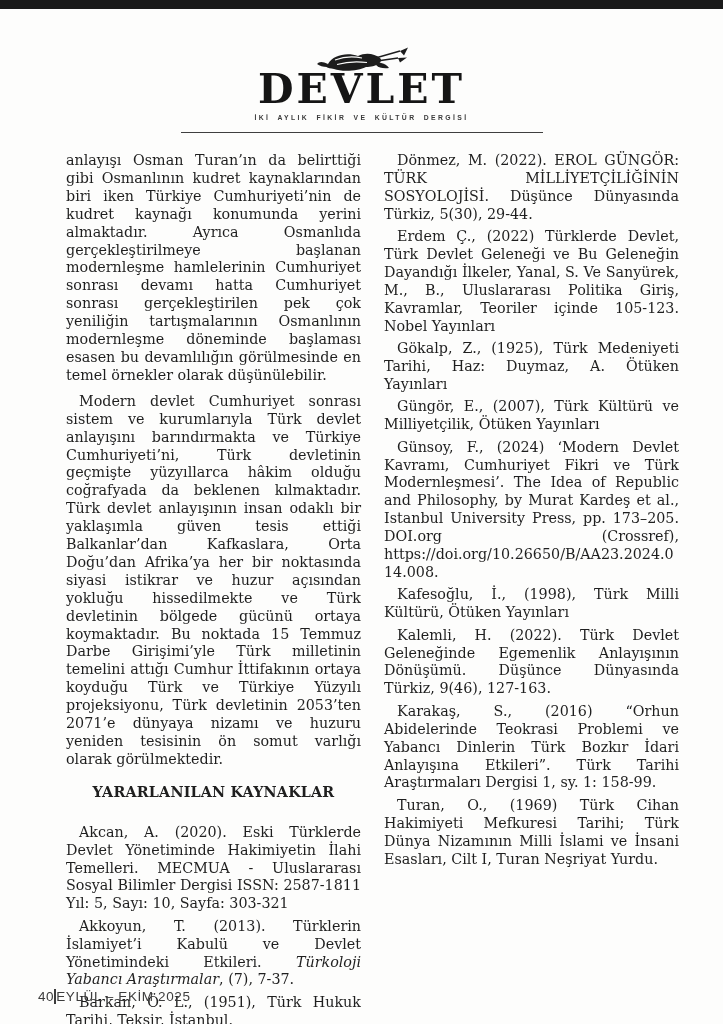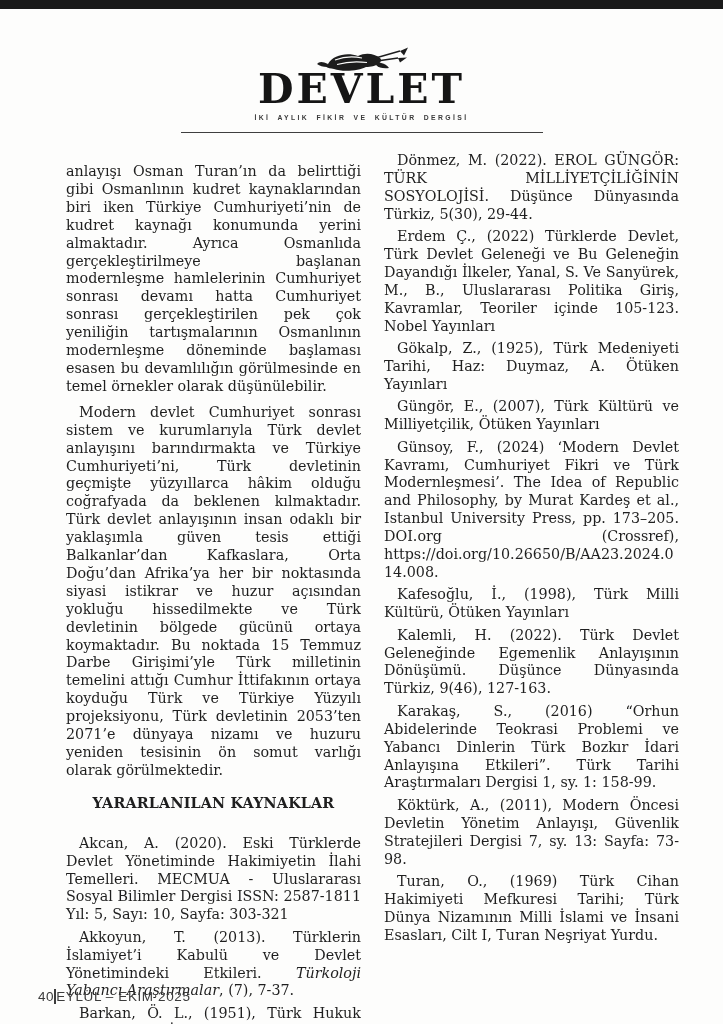--- a/index.html
+++ b/index.html
@@ -51,21 +51,21 @@
     align-items: flex-start;
   }
   .col {
     flex: 1;
     font-size: 14.3px;
     line-height: 17.9px;
     text-align: justify;
     overflow-wrap: anywhere;
   }
   .par { margin: 0; text-indent: 13px; }
-  .par.no-indent { text-indent: 0; margin-top: 11px; }
+  .par.no-indent { text-indent: 0; }
   .par + .par { margin-top: 8px; }
   .refs-heading {
     font-size: 14.3px;
     font-weight: bold;
     text-align: center;
     margin: 15px 0 22px 0;
     letter-spacing: 0.2px;
   }
   .ref { margin: 0 0 4.5px 0; text-indent: 13px; }
   .ref em { font-style: italic; }
@@ -134,21 +134,20 @@
 
     <section class="col">
       <p class="ref no-indent" style="text-indent:13px"><span>Dönmez, M. (2022). EROL GÜNGÖR: TÜRK MİLLİYETÇİLİĞİNİN SOSYOLOJİSİ. Düşünce Dünyasında Türkiz, 5(30), 29-44.</span></p>
       <p class="ref"><span>Erdem Ç., (2022) Türklerde Devlet, Türk Devlet Geleneği ve Bu Geleneğin Dayandığı İlkeler, Yanal, S. Ve Sanyürek, M., B., Uluslararası Politika Giriş, Kavramlar, Teoriler içinde 105-123. Nobel Yayınları</span></p>
       <p class="ref"><span>Gökalp, Z., (1925), Türk Medeniyeti Tarihi, Haz: Duymaz, A. Ötüken Yayınları</span></p>
       <p class="ref"><span>Güngör, E., (2007), Türk Kültürü ve Milliyetçilik, Ötüken Yayınları</span></p>
       <p class="ref"><span>Günsoy, F., (2024) ‘Modern Devlet Kavramı, Cumhuriyet Fikri ve Türk Modernleşmesi’. The Idea of Republic and Philosophy, by Murat Kardeş et al., Istanbul University Press, pp. 173–205. DOI.org (Crossref), https://doi.org/10.26650/B/AA23.2024.014.008.</span></p>
       <p class="ref"><span>Kafesoğlu, İ., (1998), Türk Milli Kültürü, Ötüken Yayınları</span></p>
       <p class="ref"><span>Kalemli, H. (2022). Türk Devlet Geleneğinde Egemenlik Anlayışının Dönüşümü. Düşünce Dünyasında Türkiz, 9(46), 127-163.</span></p>
       <p class="ref"><span>Karakaş, S., (2016) “Orhun Abidelerinde Teokrasi Problemi ve Yabancı Dinlerin Türk Bozkır İdari Anlayışına Etkileri”. Türk Tarihi Araştırmaları Dergisi 1, sy. 1: 158-99.</span></p>
-      <p class="ref"><span>Köktürk, A., (2011), Modern Öncesi Devletin Yönetim Anlayışı, Güvenlik Stratejileri Dergisi 7, sy. 13: Sayfa: 73-98.</span></p>
       <p class="ref"><span>Turan, O., (1969) Türk Cihan Hakimiyeti Mefkuresi Tarihi; Türk Dünya Nizamının Milli İslami ve İnsani Esasları, Cilt I, Turan Neşriyat Yurdu.</span></p>
 
     </section>
 
   </main>
 
   <footer class="footer">
     <span class="page-num">40</span>
     <span class="sep"></span>
     <span class="issue">EYLÜL – EKİM 2025</span>

